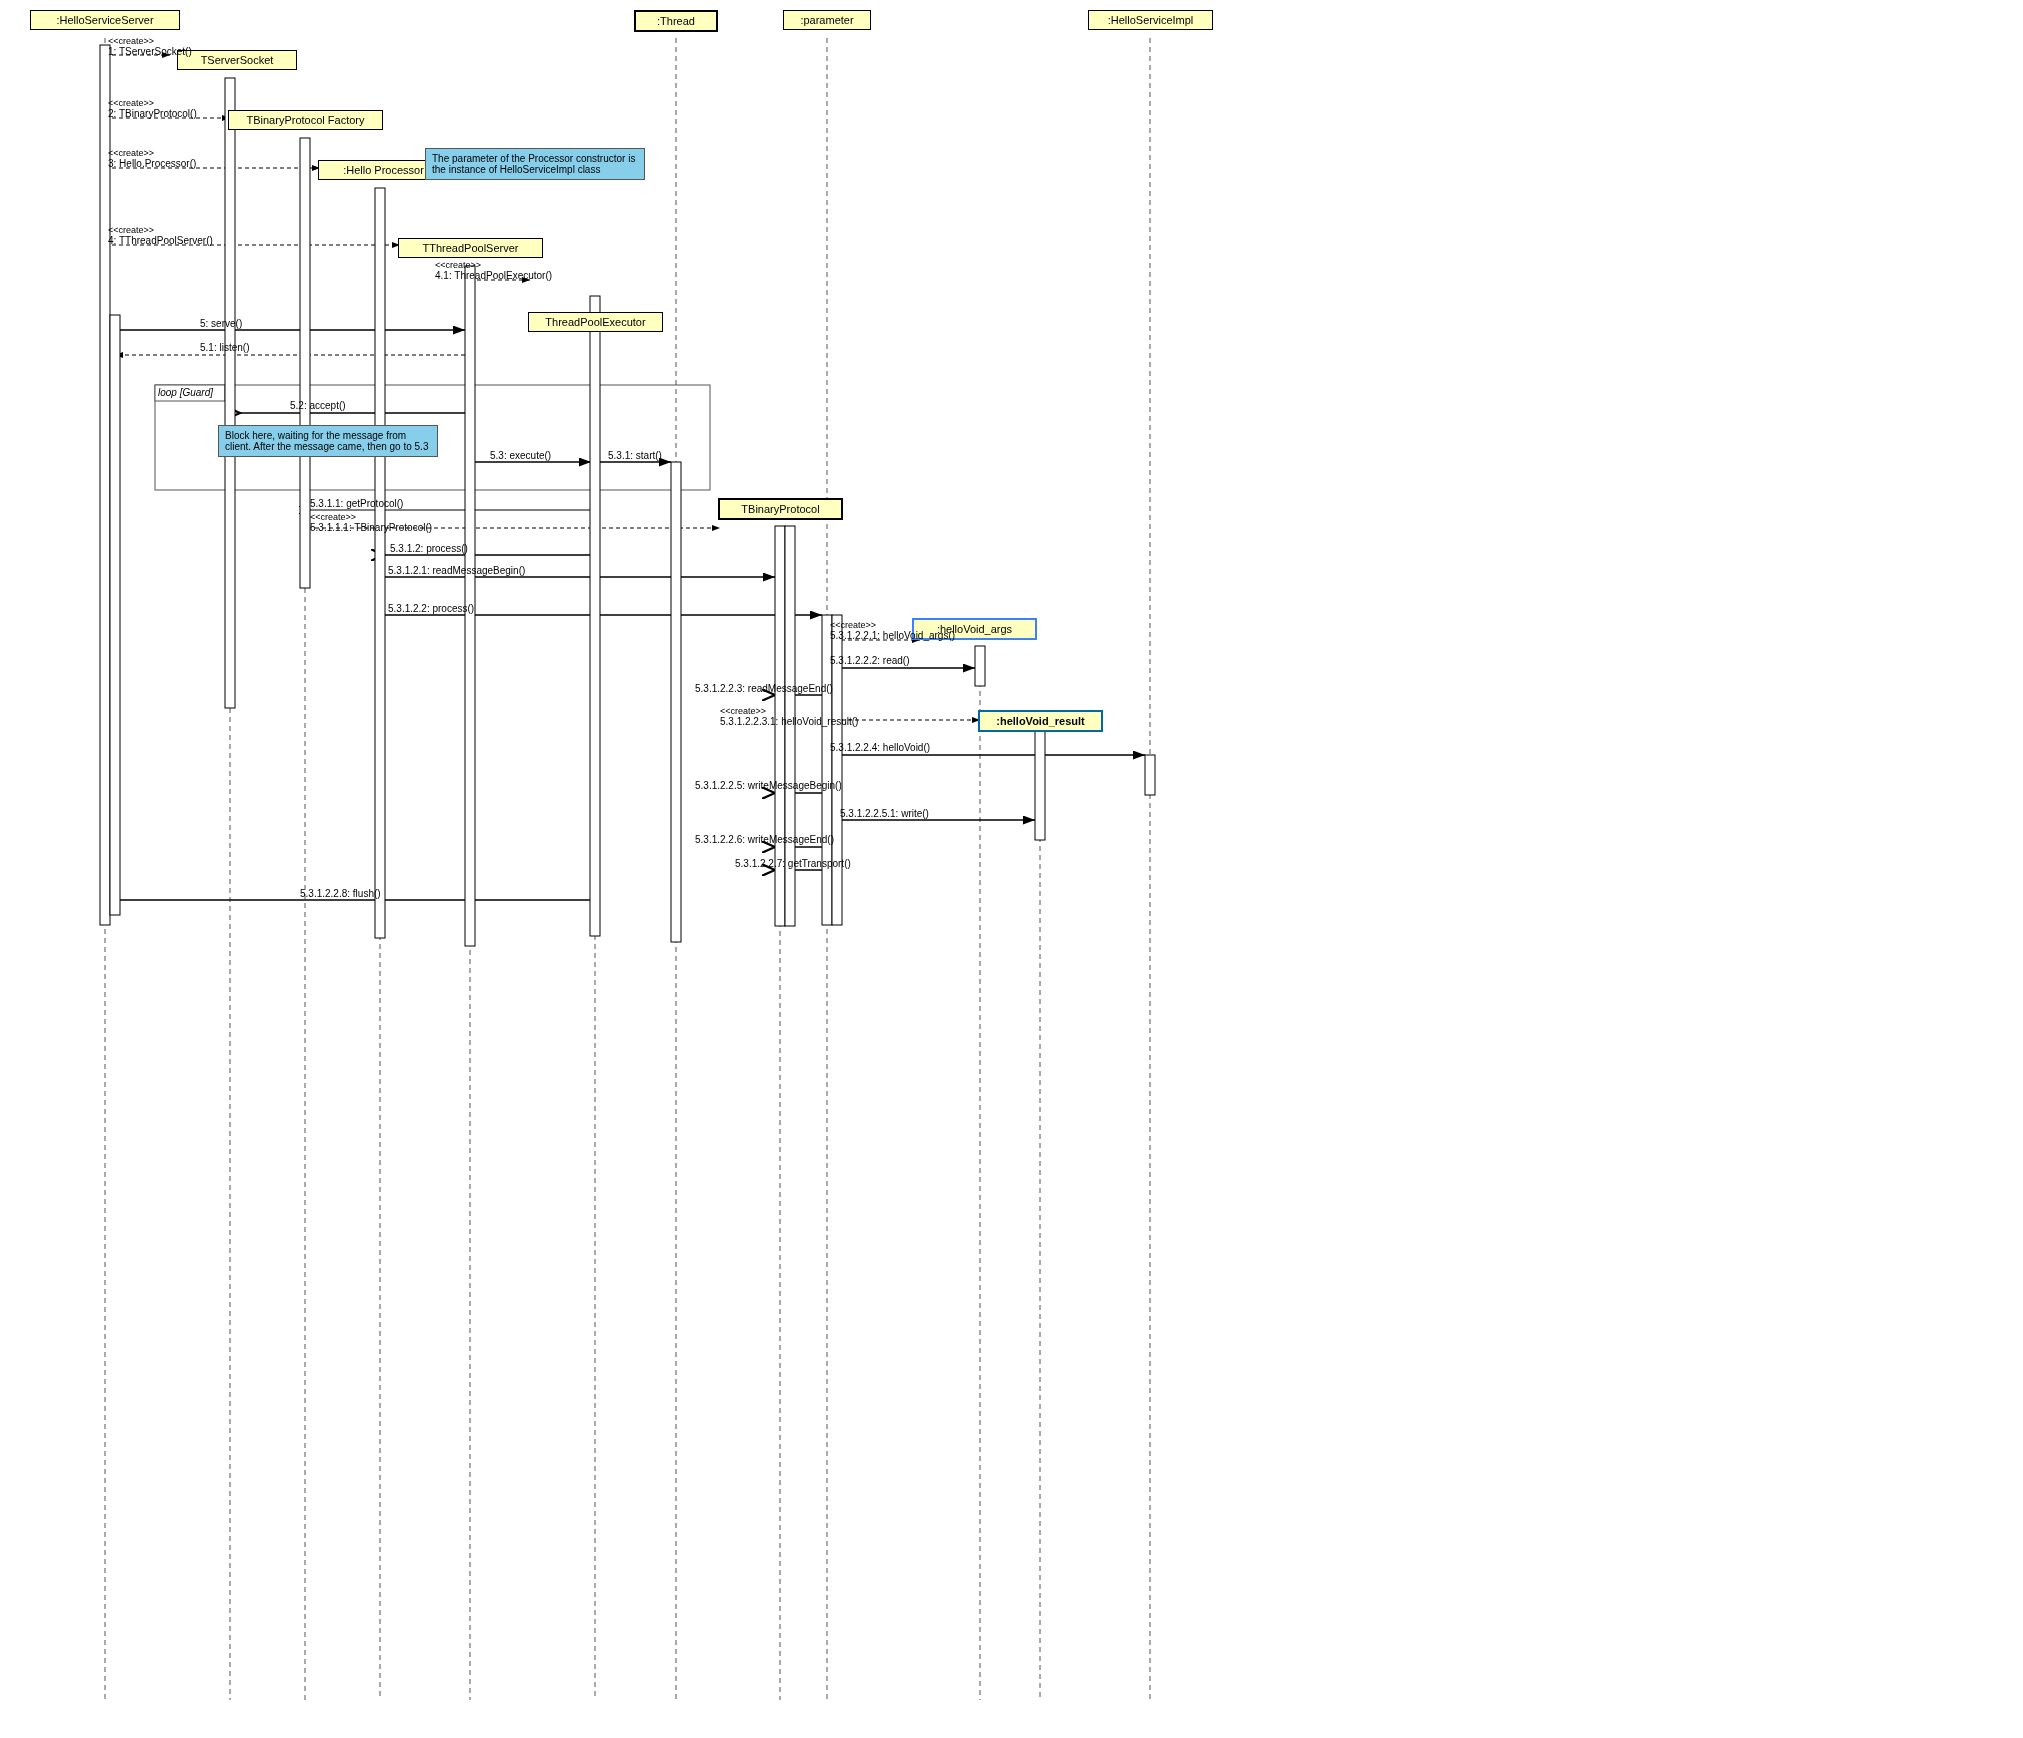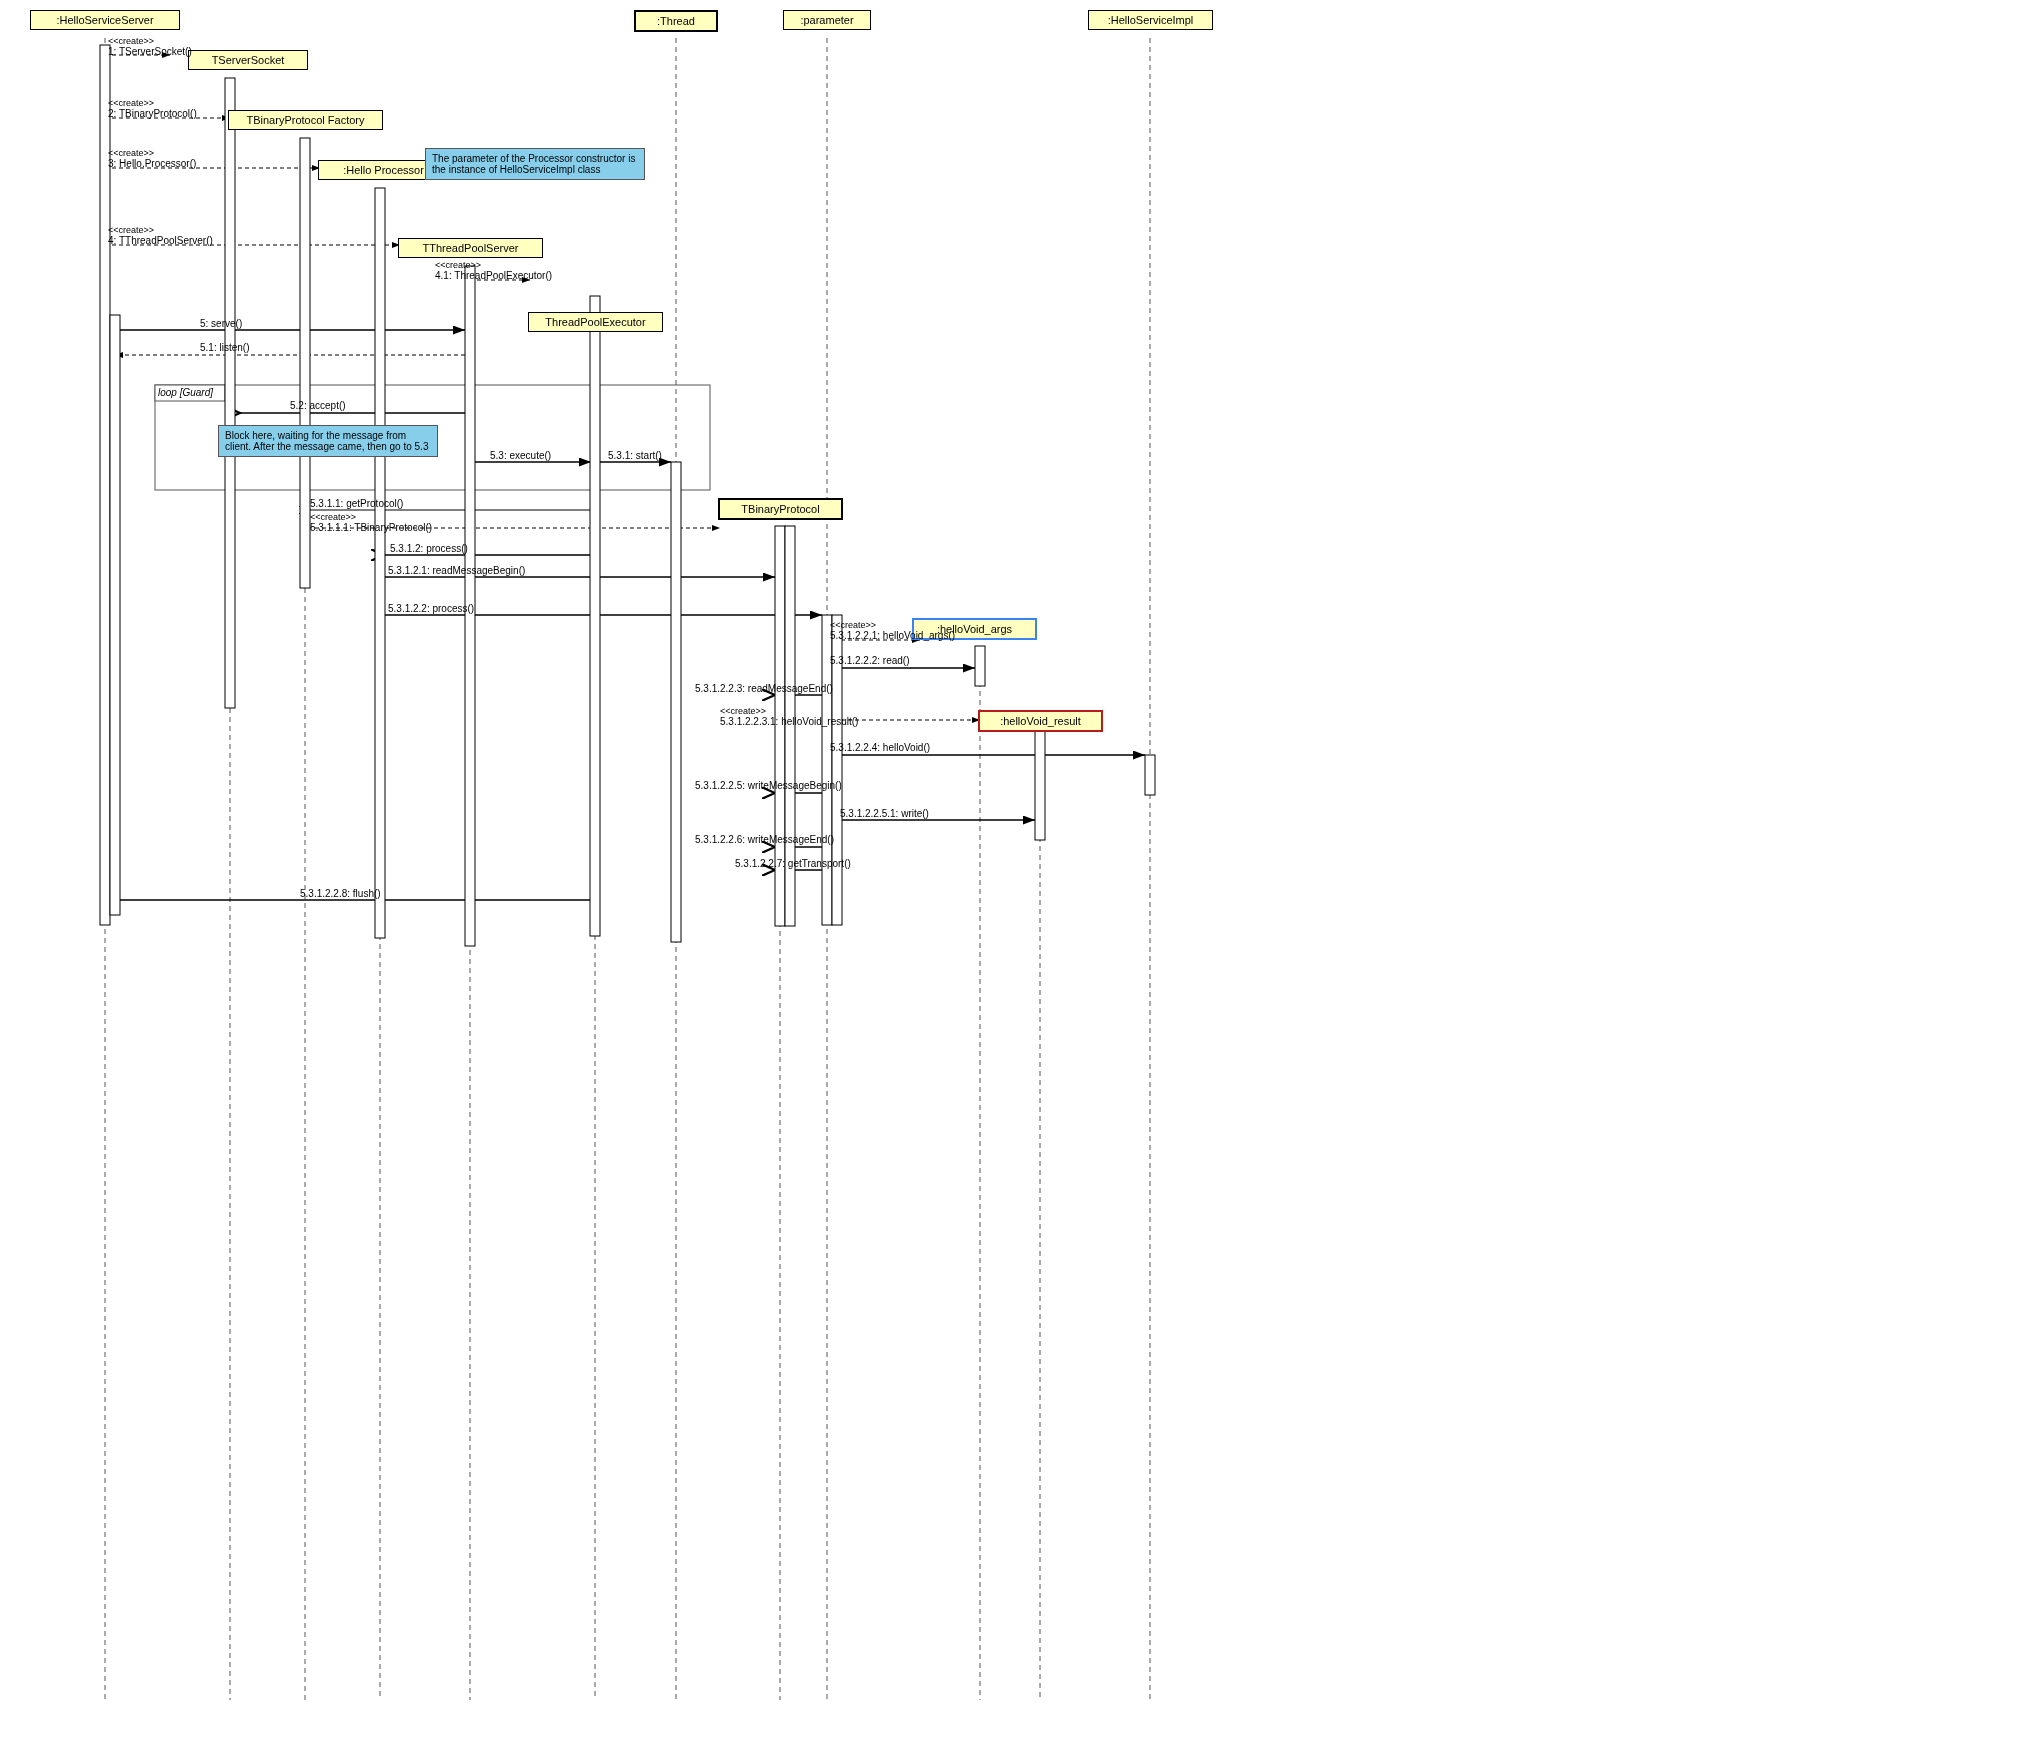--- a/index.html
+++ b/index.html
@@ -176,21 +176,21 @@
     <rect x="1035" y="720" width="10" height="120" fill="#fff" stroke="#000" stroke-width="1"></rect>
 
     <rect x="1145" y="755" width="10" height="40" fill="#fff" stroke="#000" stroke-width="1"></rect>
 
   </svg>
 
   <div class="lifeline-header" style="left:30px; top:10px; width:150px;">
     <span>:HelloServiceServer</span>
   </div>
 
-  <div class="lifeline-header" style="left:188px; top:50px; width:120px;">
+  <div class="lifeline-header" style="left:177px; top:50px; width:120px;">
     <span>TServerSocket</span>
   </div>
 
   <div class="lifeline-header" style="left:228px; top:110px; width:155px;">
     <span>TBinaryProtocol Factory</span>
   </div>
 
   <div class="lifeline-header" style="left:318px; top:160px; width:125px;padding-left:12px;">
     <span>:Hello Processor</span>
   </div>
@@ -212,21 +212,21 @@
   </div>
 
   <div class="lifeline-header" style="left:783px; top:10px; width:88px;">
     <span>:parameter</span>
   </div>
 
   <div class="lifeline-header" style="left:912px; top:618px; width:125px; border:2px solid #3b82f6;">
     <span>:helloVoid_args</span>
   </div>
 
-  <div class="lifeline-header" style="left:978px; top:710px; width:125px; border:2px solid #b91c1c;">
+  <div class="lifeline-header" style="left:978px; top:710px; width:125px; border:2px solid #0369a1;font-weight:bold;">
     <span>:helloVoid_result</span>
   </div>
 
   <div class="lifeline-header" style="left:1088px; top:10px; width:125px;">
     <span>:HelloServiceImpl</span>
   </div>
 
   <div class="arrow-label" style="left:108px; top:36px;">
     <div class="stereo">&lt;&lt;create&gt;&gt;</div>
     <div>1: TServerSocket()</div>

